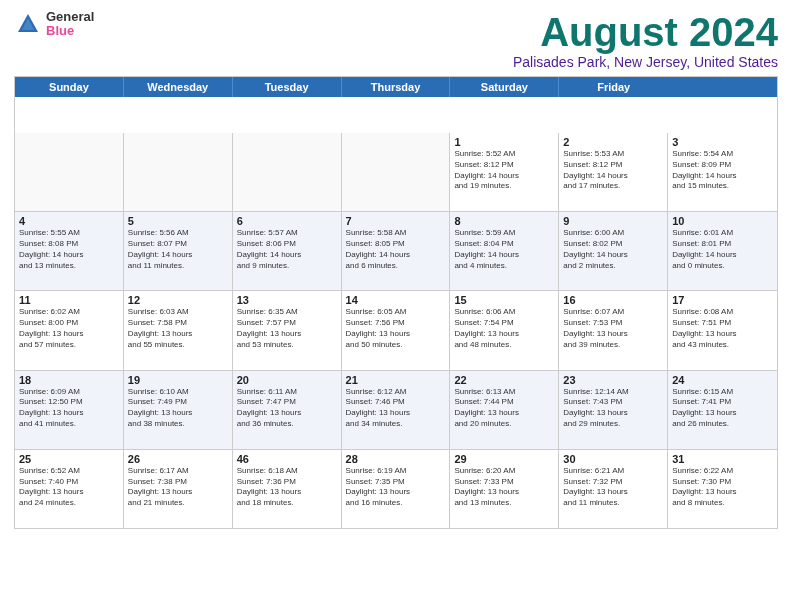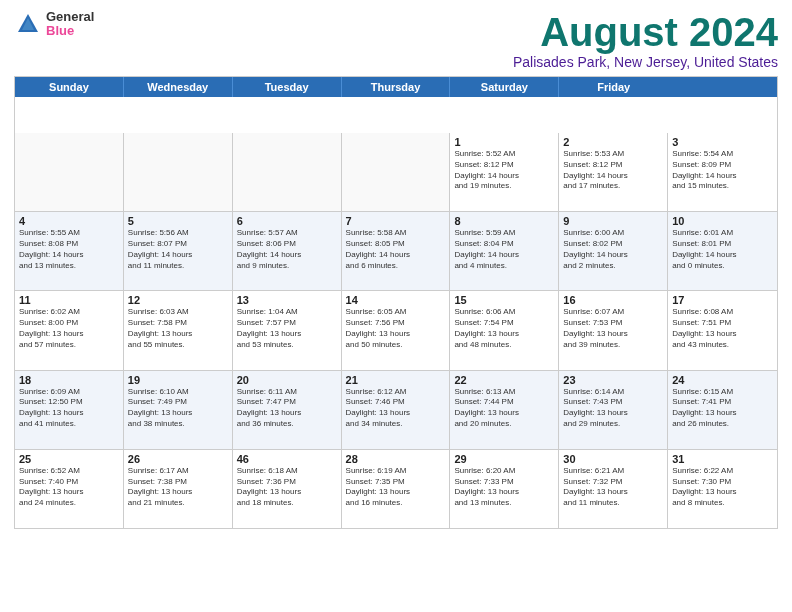--- a/index.html
+++ b/index.html
@@ -230,21 +230,21 @@
           </div>
           <div class="cal-cell">
             <div class="day-num">12</div>
             <div class="cell-line">Sunrise: 6:03 AM</div>
             <div class="cell-line">Sunset: 7:58 PM</div>
             <div class="cell-line">Daylight: 13 hours</div>
             <div class="cell-line">and 55 minutes.</div>
           </div>
           <div class="cal-cell">
             <div class="day-num">13</div>
-            <div class="cell-line">Sunrise: 1:04 AM</div>
+            <div class="cell-line">Sunrise: 6:35 AM</div>
             <div class="cell-line">Sunset: 7:57 PM</div>
             <div class="cell-line">Daylight: 13 hours</div>
             <div class="cell-line">and 53 minutes.</div>
           </div>
           <div class="cal-cell">
             <div class="day-num">14</div>
             <div class="cell-line">Sunrise: 6:05 AM</div>
             <div class="cell-line">Sunset: 7:56 PM</div>
             <div class="cell-line">Daylight: 13 hours</div>
             <div class="cell-line">and 50 minutes.</div>
@@ -302,21 +302,21 @@
           </div>
           <div class="cal-cell alt-bg">
             <div class="day-num">22</div>
             <div class="cell-line">Sunrise: 6:13 AM</div>
             <div class="cell-line">Sunset: 7:44 PM</div>
             <div class="cell-line">Daylight: 13 hours</div>
             <div class="cell-line">and 20 minutes.</div>
           </div>
           <div class="cal-cell alt-bg">
             <div class="day-num">23</div>
-            <div class="cell-line">Sunrise: 6:14 AM</div>
+            <div class="cell-line">Sunrise: 12:14 AM</div>
             <div class="cell-line">Sunset: 7:43 PM</div>
             <div class="cell-line">Daylight: 13 hours</div>
             <div class="cell-line">and 29 minutes.</div>
           </div>
           <div class="cal-cell alt-bg">
             <div class="day-num">24</div>
             <div class="cell-line">Sunrise: 6:15 AM</div>
             <div class="cell-line">Sunset: 7:41 PM</div>
             <div class="cell-line">Daylight: 13 hours</div>
             <div class="cell-line">and 26 minutes.</div>

